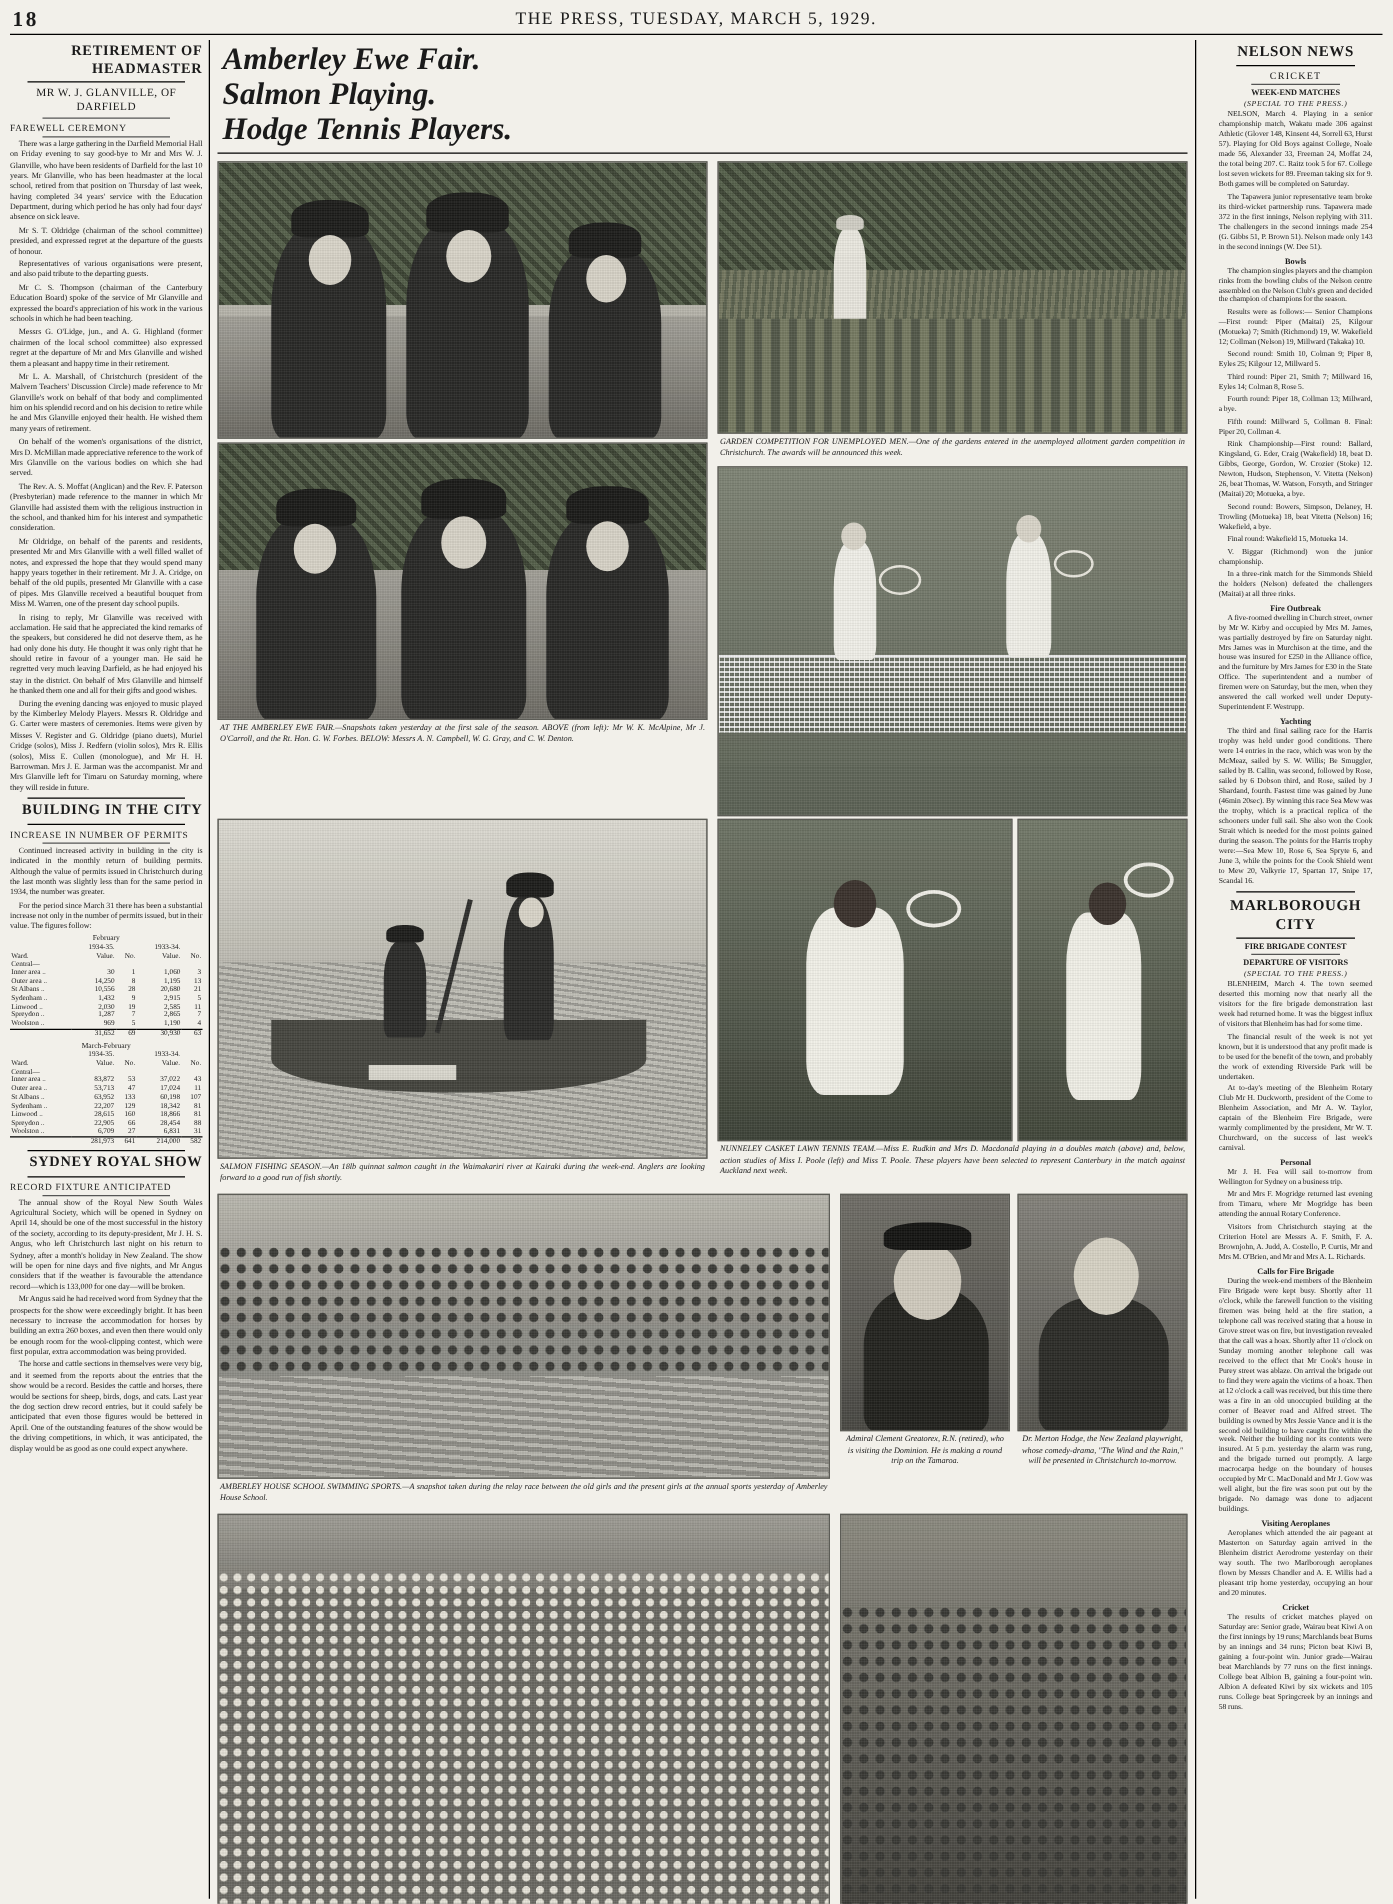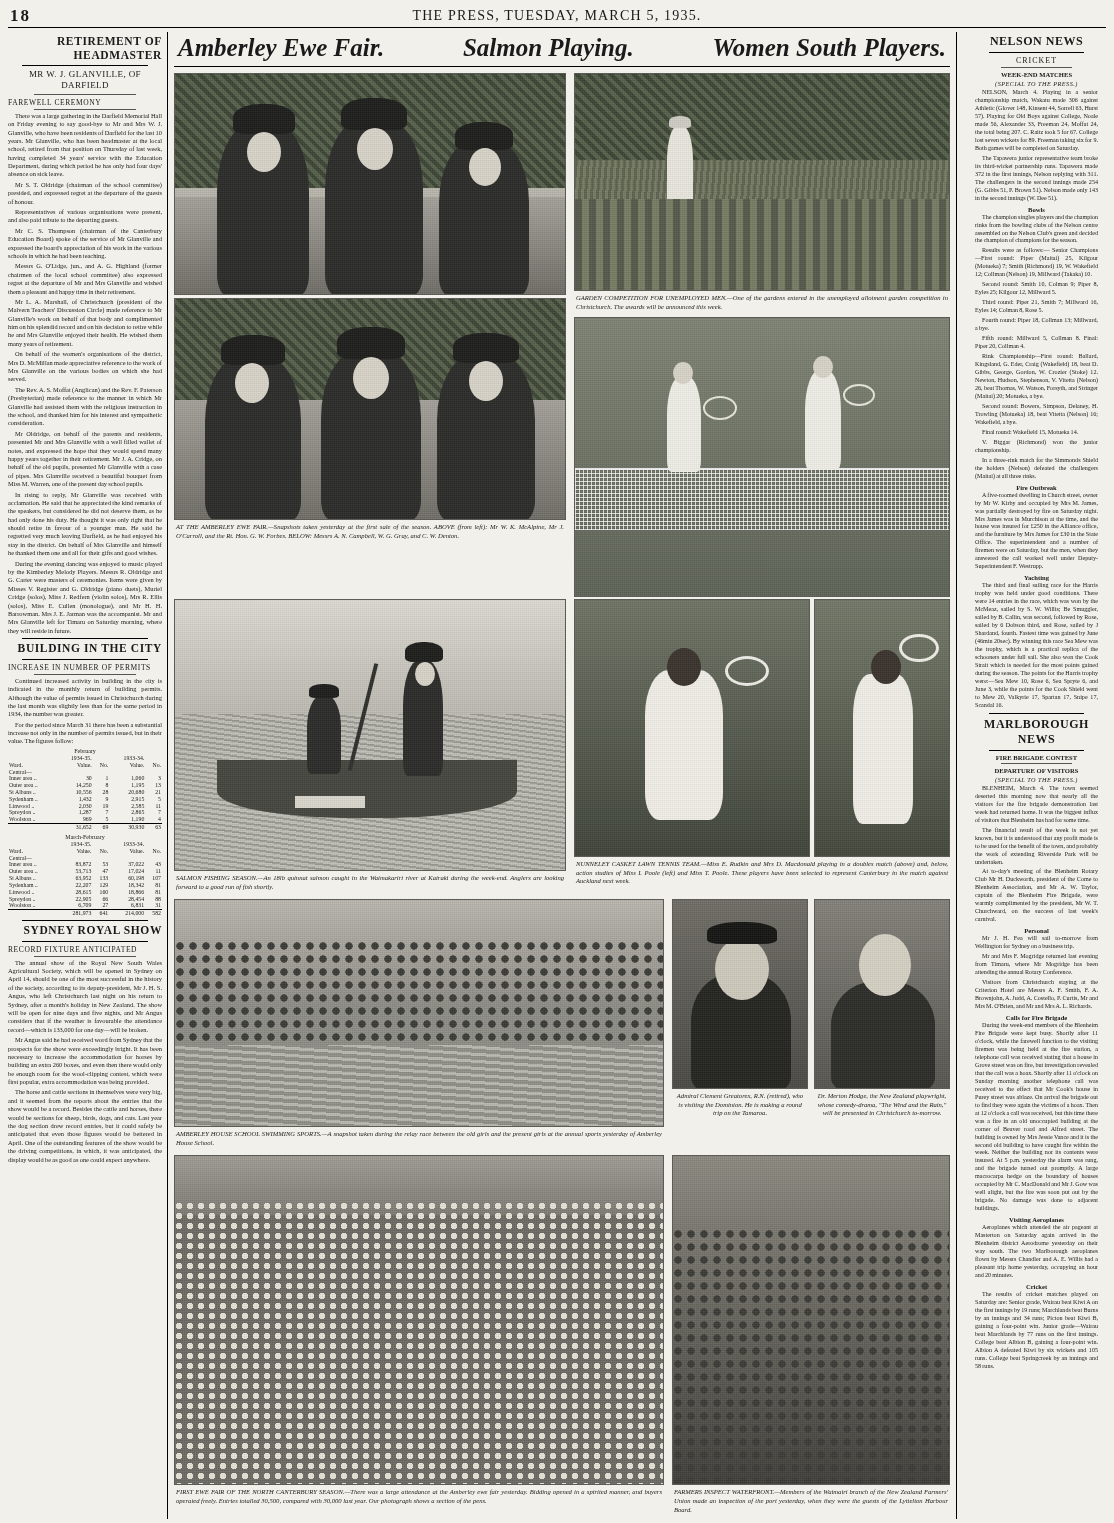--- a/index.html
+++ b/index.html
@@ -82,20 +82,21 @@
 
   
   .display-heads {
     display: flex; justify-content: space-between; align-items: baseline;
     font-family: "Liberation Serif", serif;
     font-style: italic; font-weight: bold;
     font-size: 25px;
     padding: 2px 4px 4px 4px;
     border-bottom: 1px solid #000;
     margin-bottom: 6px;
+    flex-direction: column;
   }
 
   
   .photo {
     background: #8d8d86;
     position: relative;
     overflow: hidden;
     border: 1px solid #5c5c56;
   }
   .photo .grain {
@@ -141,21 +142,21 @@
   .right-sub2 { text-align:center; font-size: 6.2px; letter-spacing: .5px; margin: 2px 0 2px; font-style: italic;}
   .right-side-hd { text-align:center; font-size: 6.6px; font-weight:bold; margin: 3px 0 1px; }
 </style>
 </head>
 <body>
 
 <div class="page">
 
   <div class="masthead">
     <div class="folio">18</div>
-    <div class="masthead-title">THE PRESS, TUESDAY, MARCH 5, 1935.</div>
+    <div class="masthead-title">THE PRESS, TUESDAY, MARCH 5, 1929.</div>
   </div>
 
   <div class="body-grid">
 
     <div class="col-left">
       <div class="hd1">RETIREMENT OF HEADMASTER</div>
       <div class="rule"></div>
       <div class="hd2">MR W. J. GLANVILLE, OF DARFIELD</div>
       <div class="rule-thin"></div>
       <div class="hd3">FAREWELL CEREMONY</div>
@@ -354,21 +355,21 @@
       <div class="para indent">The annual show of the Royal New South Wales Agricultural Society, which will be opened in Sydney on April 14, should be one of the most successful in the history of the society, according to its deputy-president, Mr J. H. S. Angus, who left Christchurch last night on his return to Sydney, after a month's holiday in New Zealand. The show will be open for nine days and five nights, and Mr Angus considers that if the weather is favourable the attendance record—which is 133,000 for one day—will be broken.</div>
       <div class="para indent">Mr Angus said he had received word from Sydney that the prospects for the show were exceedingly bright. It has been necessary to increase the accommodation for horses by building an extra 260 boxes, and even then there would only be enough room for the wool-clipping contest, which were first popular, extra accommodation was being provided.</div>
       <div class="para indent">The horse and cattle sections in themselves were very big, and it seemed from the reports about the entries that the show would be a record. Besides the cattle and horses, there would be sections for sheep, birds, dogs, and cats. Last year the dog section drew record entries, but it could safely be anticipated that even those figures would be bettered in April. One of the outstanding features of the show would be the driving competitions, in which, it was anticipated, the display would be as good as one could expect anywhere.</div>
     </div>
 
     <div class="col-mid">
 
       <div class="display-heads">
         <span>Amberley Ewe Fair.</span>
         <span>Salmon Playing.</span>
-        <span>Women South Players.</span>
+        <span>Hodge Tennis Players.</span>
       </div>
 
       <div class="row" style="gap:8px;">
 
         <div style="width:392px;">
           <div class="photo" style="height:222px;">
             <div class="sky" style="height:58%;"></div>
             <div class="hedge" style="left:0;right:0;top:0;height:52%;"></div>
             <div class="ground" style="height:44%;"></div>
             <div class="fig-person" style="left:42px;top:48px;width:92px;height:174px;"></div>
@@ -542,21 +543,21 @@
       <div class="para indent">Second round: Bowers, Simpson, Delaney, H. Trowling (Motueka) 18, beat Vitetta (Nelson) 16; Wakefield, a bye.</div>
       <div class="para indent">Final round: Wakefield 15, Motueka 14.</div>
       <div class="para indent">V. Biggar (Richmond) won the junior championship.</div>
       <div class="para indent">In a three-rink match for the Simmonds Shield the holders (Nelson) defeated the challengers (Maitai) at all three rinks.</div>
       <div class="right-side-hd">Fire Outbreak</div>
       <div class="para indent">A five-roomed dwelling in Church street, owner by Mr W. Kirby and occupied by Mrs M. James, was partially destroyed by fire on Saturday night. Mrs James was in Murchison at the time, and the house was insured for £250 in the Alliance office, and the furniture by Mrs James for £30 in the State Office. The superintendent and a number of firemen were on Saturday, but the men, when they answered the call worked well under Deputy-Superintendent F. Westrupp.</div>
       <div class="right-side-hd">Yachting</div>
       <div class="para indent">The third and final sailing race for the Harris trophy was held under good conditions. There were 14 entries in the race, which was won by the McMeaz, sailed by S. W. Willis; Be Smuggler, sailed by B. Callin, was second, followed by Rose, sailed by 6 Dobson third, and Rose, sailed by J Shardand, fourth. Fastest time was gained by June (46min 20sec). By winning this race Sea Mew was the trophy, which is a practical replica of the schooners under full sail. She also won the Cook Strait which is needed for the most points gained during the season. The points for the Harris trophy were:—Sea Mew 10, Rose 6, Sea Spryte 6, and June 3, while the points for the Cook Shield went to Mew 20, Valkyrie 17, Spartan 17, Snipe 17, Scandal 16.</div>
 
       <div class="rule"></div>
-      <div class="nelson-hd">MARLBOROUGH NEWS</div>
+      <div class="nelson-hd">MARLBOROUGH CITY</div>
       <div class="rule"></div>
       <div class="right-side-hd">FIRE BRIGADE CONTEST</div>
       <div class="rule-thin"></div>
       <div class="right-side-hd">DEPARTURE OF VISITORS</div>
       <div class="right-sub2">(SPECIAL TO THE PRESS.)</div>
       <div class="para indent">BLENHEIM, March 4. The town seemed deserted this morning now that nearly all the visitors for the fire brigade demonstration last week had returned home. It was the biggest influx of visitors that Blenheim has had for some time.</div>
       <div class="para indent">The financial result of the week is not yet known, but it is understood that any profit made is to be used for the benefit of the town, and probably the work of extending Riverside Park will be undertaken.</div>
       <div class="para indent">At to-day's meeting of the Blenheim Rotary Club Mr H. Duckworth, president of the Come to Blenheim Association, and Mr A. W. Taylor, captain of the Blenheim Fire Brigade, were warmly complimented by the president, Mr W. T. Churchward, on the success of last week's carnival.</div>
       <div class="right-side-hd">Personal</div>
       <div class="para indent">Mr J. H. Fea will sail to-morrow from Wellington for Sydney on a business trip.</div>

